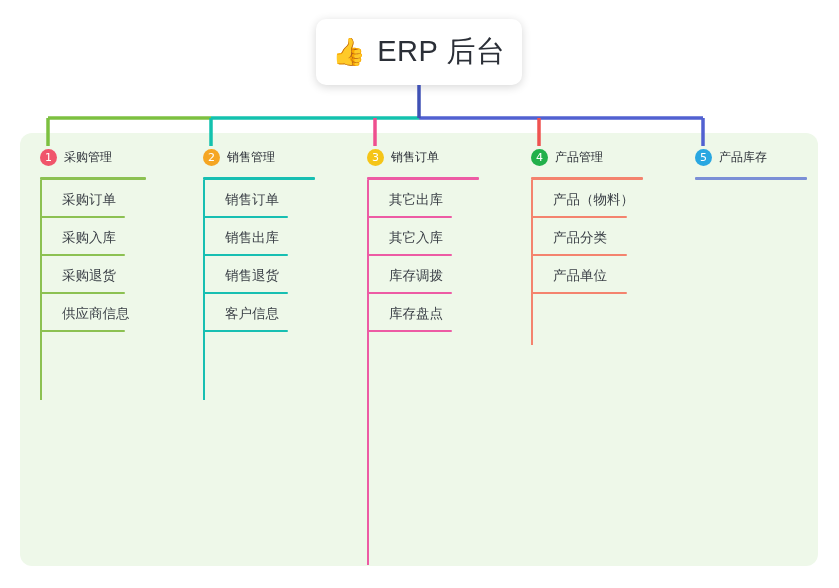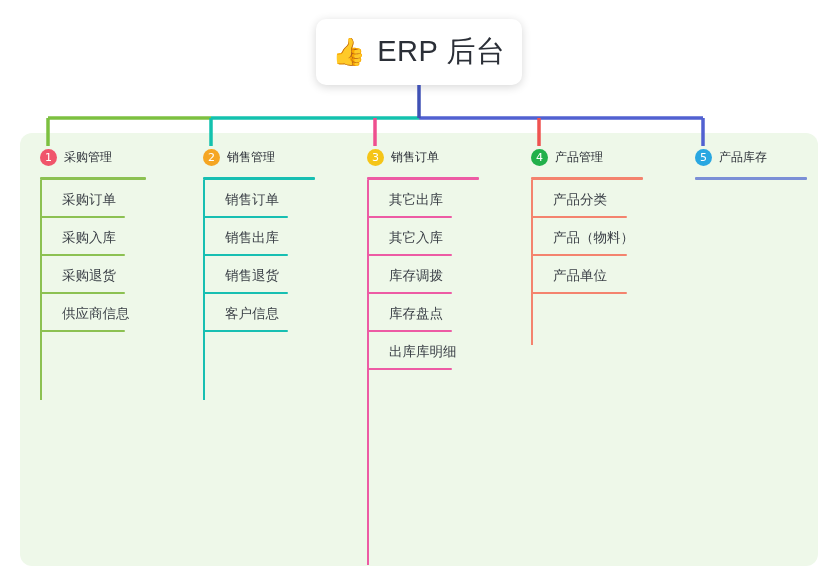--- a/index.html
+++ b/index.html
@@ -148,40 +148,36 @@
             <div class="item-rule" style="width: 85px; background: rgb(237, 91, 164);"></div>
           </div>
           <div class="item">
             <span class="item-label">库存调拨</span>
             <div class="item-rule" style="width: 85px; background: rgb(237, 91, 164);"></div>
           </div>
           <div class="item">
             <span class="item-label">库存盘点</span>
             <div class="item-rule" style="width: 85px; background: rgb(237, 91, 164);"></div>
           </div>
-          <div class="item">
-            <span class="item-label">出库库明细</span>
-            <div class="item-rule" style="width: 85px; background: rgb(237, 91, 164);"></div>
-          </div>
         </div>
       </div>
       <div class="col" style="left: 531px;">
         <div class="col-head">
           <span class="badge" style="background: rgb(34, 176, 75);">4</span>
           <span class="head-text">产品管理</span>
         </div>
         <div class="head-rule" style="width: 112px; background: rgb(244, 131, 110);"></div>
         <div class="items">
           <div class="spine" style="background: rgb(244, 131, 110); height: 165px;"></div>
           <div class="item">
-            <span class="item-label">产品分类</span>
+            <span class="item-label">产品（物料）</span>
             <div class="item-rule" style="width: 96px; background: rgb(244, 131, 110);"></div>
           </div>
           <div class="item">
-            <span class="item-label">产品（物料）</span>
+            <span class="item-label">产品分类</span>
             <div class="item-rule" style="width: 96px; background: rgb(244, 131, 110);"></div>
           </div>
           <div class="item">
             <span class="item-label">产品单位</span>
             <div class="item-rule" style="width: 96px; background: rgb(244, 131, 110);"></div>
           </div>
         </div>
       </div>
       <div class="col" style="left: 695px;">
         <div class="col-head">

